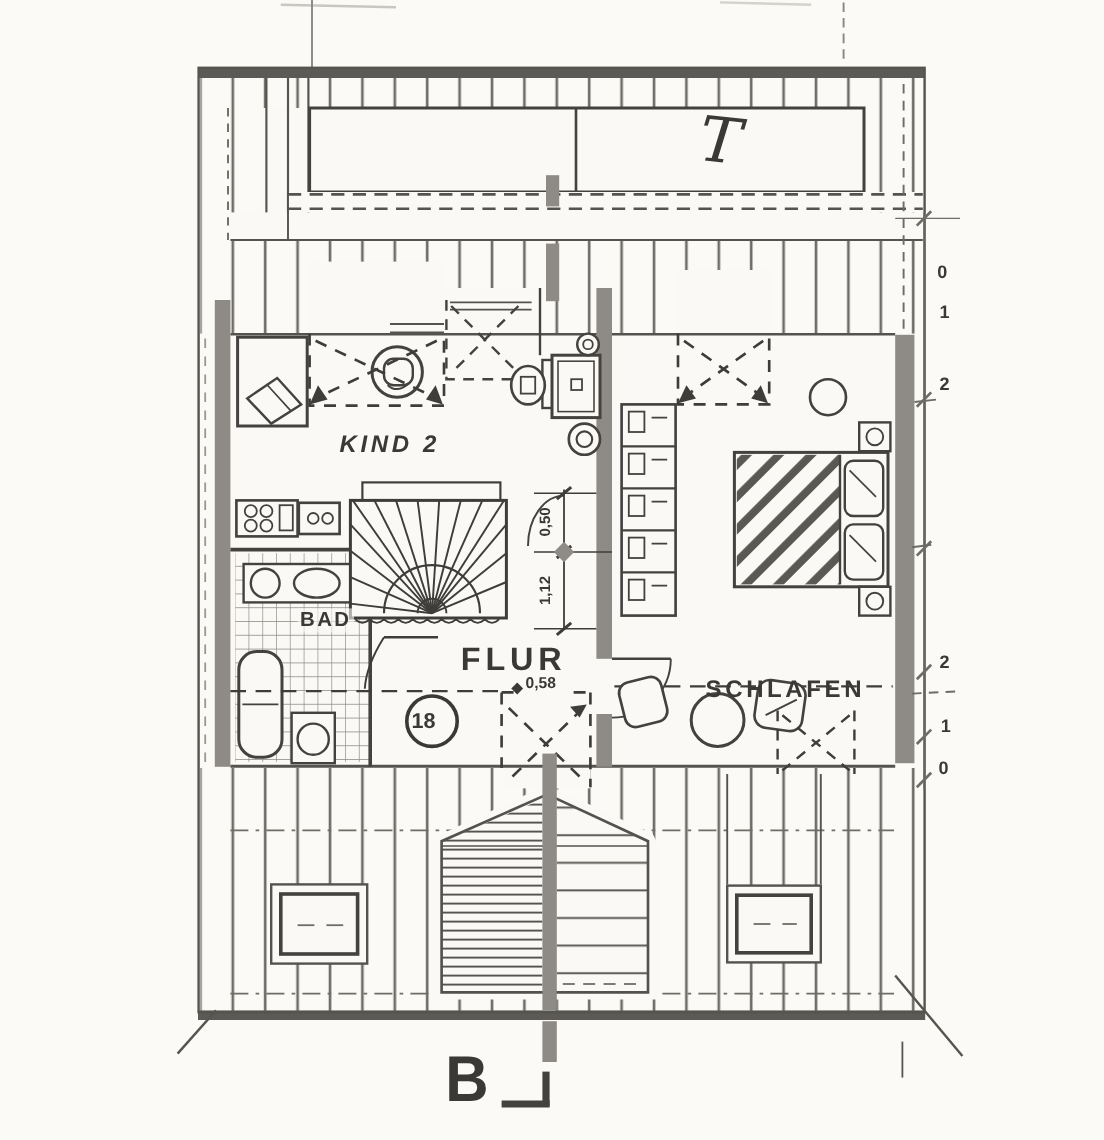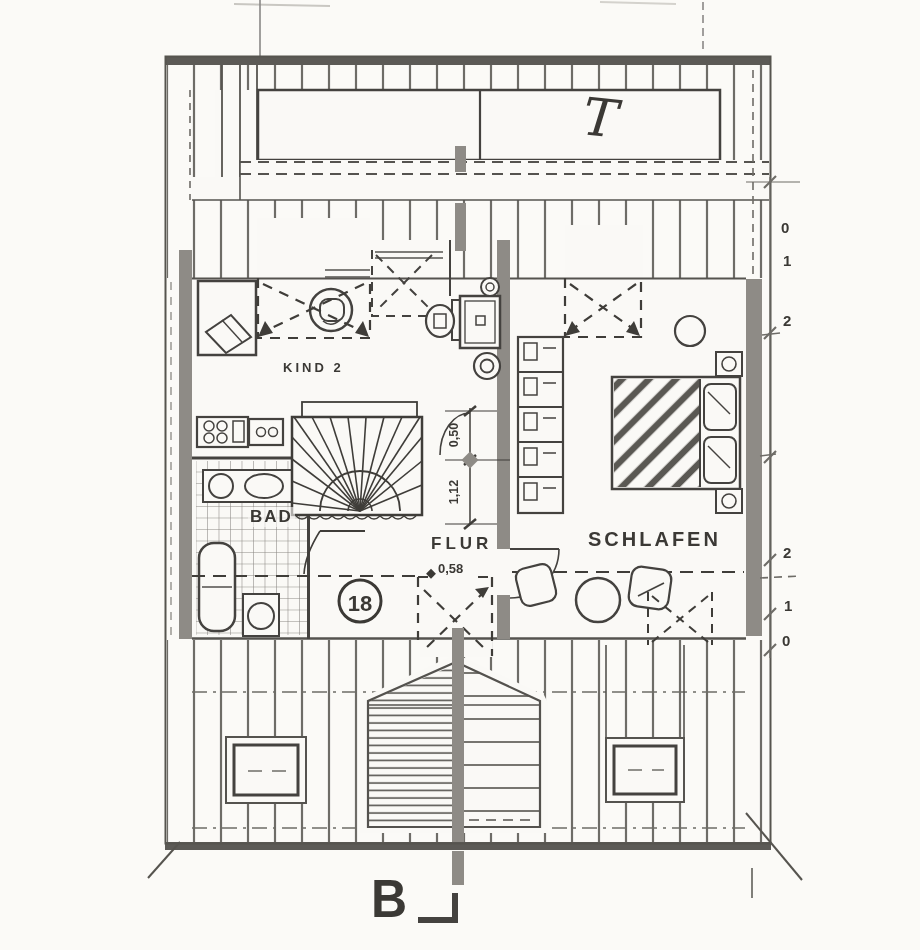--- a/index.html
+++ b/index.html
@@ -1,26 +1,26 @@
 <!DOCTYPE html>
 <html><head>
 <meta charset="utf-8">
 <style>
   html,body{margin:0;padding:0;}
   body{width:920px;height:950px;background:#fbfaf7;position:relative;overflow:hidden;
        font-family:"Liberation Sans",sans-serif;color:#3b3935;}
   .canvas{position:absolute;left:0;top:0;width:920px;height:950px;}
   svg{position:absolute;left:0;top:0;}
   .lbl{position:absolute;font-weight:700;color:#3b3935;white-space:nowrap;}
-  .room{letter-spacing:3px;font-size:13px;}
+  .room{letter-spacing:3px;font-size:20px;font-style:italic;}
   .t-mark{font-family:"DejaVu Serif",serif;font-style:italic;font-weight:400;font-size:52px;transform:rotate(6deg);}
   .bad{font-size:17px;letter-spacing:2px;background:rgba(250,249,246,.6);padding:0 2px;}
-  .flur{font-size:17px;letter-spacing:4px;margin-left:47px;}
-  .schlafen{font-size:20px;letter-spacing:3px;}
-  .circ-num{font-size:22px;width:34px;text-align:center;}
+  .flur{font-size:27px;letter-spacing:4px;}
+  .schlafen{font-size:20px;letter-spacing:3px;margin-top:36px;}
+  .circ-num{font-size:18px;width:34px;}
   .dim{font-size:13px;}
   .dim-rot{font-size:12.5px;transform:rotate(-90deg);transform-origin:center;width:42px;text-align:center;}
   .edge-dim{font-size:15px;}
   .sect-b{font-size:50px;letter-spacing:0;transform:scaleY(1.08);}
 </style>
 </head>
 <body>
 
 <div class="canvas">
 <svg width="920" height="950" viewBox="0 0 920 950">

